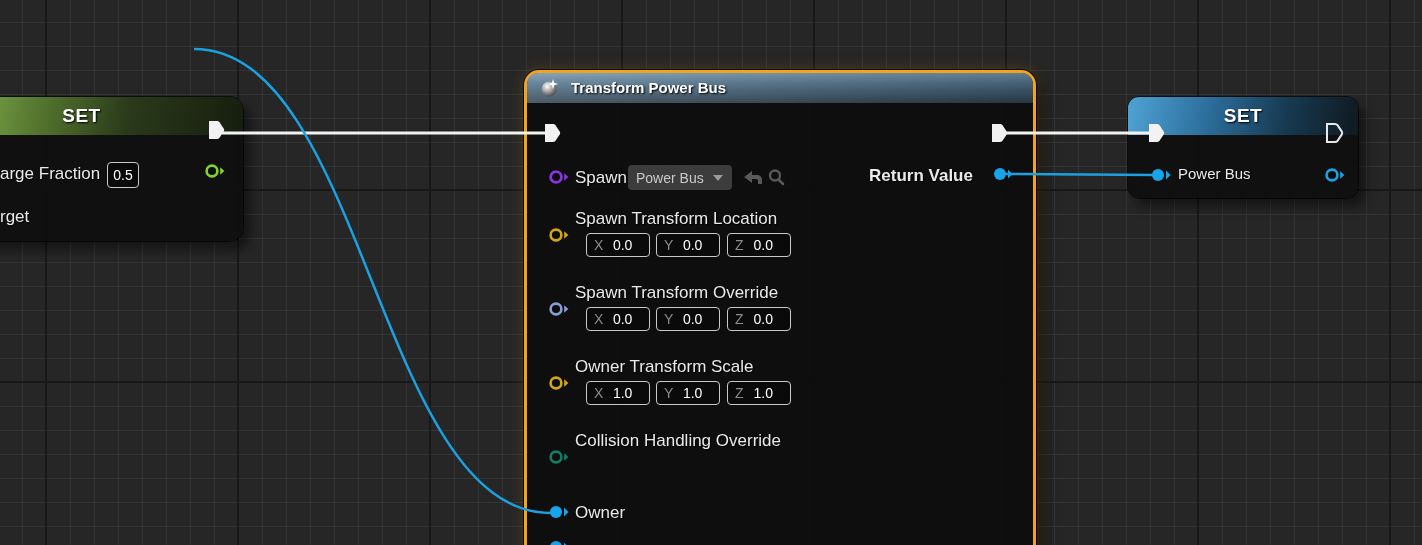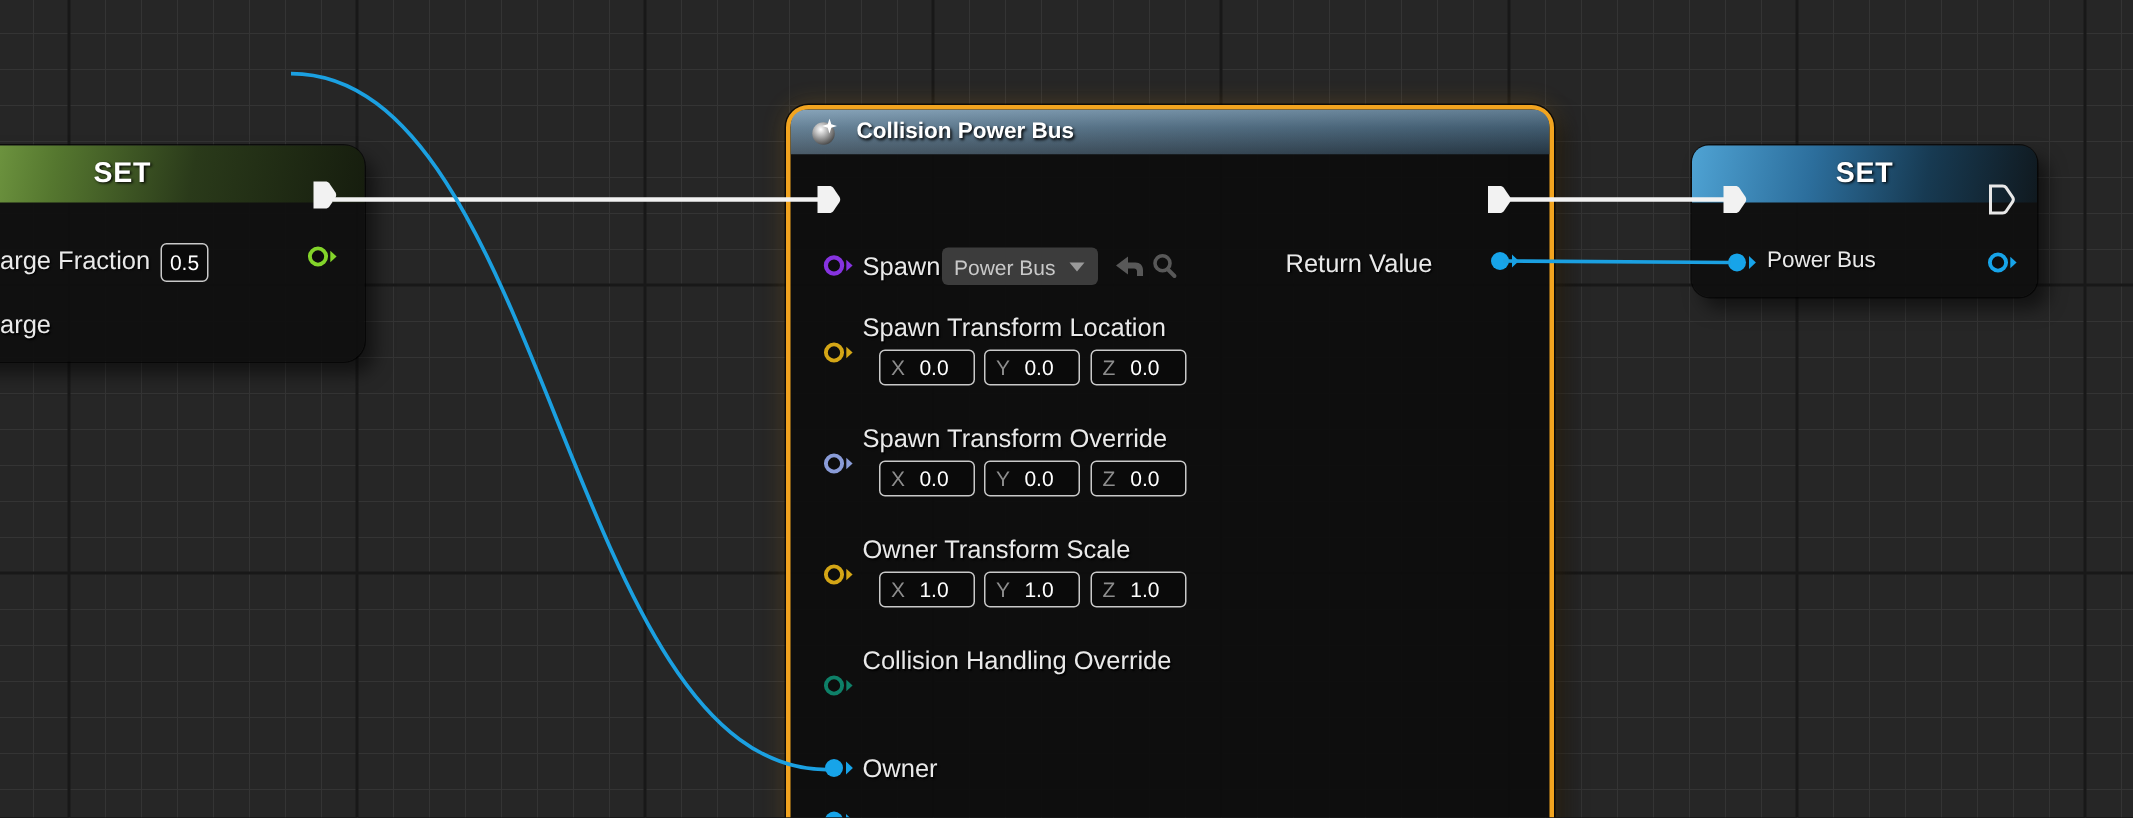--- a/index.html
+++ b/index.html
@@ -56,57 +56,57 @@
   .dd-dark{position:absolute;height:25px;box-sizing:border-box;background:#3c3c3c;border-radius:4px;
     display:flex;align-items:center;gap:9px;padding:0 8px;font-size:14px;color:#c9c9c9;}
   .dd-light{position:absolute;height:28px;box-sizing:border-box;border-radius:3px;
     background:linear-gradient(180deg,#f2f2f2,#c2c2c2);display:flex;align-items:center;
     padding:0 10px;font-size:14px;color:#141414;}
   .caret{width:0;height:0;border-left:5px solid transparent;border-right:5px solid transparent;
     border-top:6px solid #9a9a9a;}
   .caret-dark{margin-left:auto;width:0;height:0;border-left:6px solid transparent;
     border-right:6px solid transparent;border-top:7px solid #1c1c1c;}
   .wires{position:absolute;inset:0;z-index:60;pointer-events:none;}
-  .right-lab{text-align:left;}
+  .right-lab{text-align:center;font-weight:bold;}
 </style>
 </head>
 <body>
 
 <div class="canvas">
 
 
   <div class="node set-left">
     <div class="hdr"></div>
     <div class="set-title" style="padding-right:20px">SET</div>
     <svg class="pin" style="left:266px;top:22px" width="20" height="22" viewBox="0 0 20 22">
       <path d="M3 2 L11 2 C12 2 12.9 2.45 13.5 3.2 L17.7 9.4 C18.3 10.3 18.3 11.7 17.7 12.6 L13.5 18.8 C12.9 19.55 12 20 11 20 L3 20 Z" fill="#f2f2f2"></path>
     </svg>
     <div class="lab" style="left:60px;top:67px">arge Fraction</div>
     <div class="vbox-s" style="left:167px;top:65px;width:32px;height:26px;line-height:24px">0.5</div>
     <svg class="pin" style="left:264px;top:66px" width="22" height="16" viewBox="0 0 22 16">
       <circle cx="8" cy="8" r="5.4" fill="#0d0d0d" stroke="var(--pin_green)" stroke-width="2.6"></circle>
       <path d="M16.2 4.2 L20.4 8 L16.2 11.8 Z" fill="var(--pin_green)"></path>
     </svg>
-    <div class="lab" style="left:60px;top:110px">arge</div>
+    <div class="lab" style="left:60px;top:110px">rget</div>
   </div>
 
   <div class="node spawn">
     <div class="hdr"></div>
     <svg class="pin" style="left:13px;top:6px" width="19" height="19" viewBox="0 0 19 19">
       <defs>
         <radialGradient id="sph" cx="38%" cy="32%" r="75%">
           <stop offset="0%" stop-color="#ffffff"></stop>
           <stop offset="45%" stop-color="#a9a9a9"></stop>
           <stop offset="100%" stop-color="#3f3f3f"></stop>
         </radialGradient>
       </defs>
       <circle cx="9" cy="10" r="7.5" fill="url(#sph)"></circle>
       <path d="M13 0 L14.2 3.8 L18 5 L14.2 6.2 L13 10 L11.8 6.2 L8 5 L11.8 3.8 Z" fill="#ffffff"></path>
     </svg>
-    <div class="spawn-title">Collision Power Bus</div>
+    <div class="spawn-title">Transform Power Bus</div>
 
     <svg class="pin" style="left:15px;top:49px" width="20" height="22" viewBox="0 0 20 22">
       <path d="M3 2 L11 2 C12 2 12.9 2.45 13.5 3.2 L17.7 9.4 C18.3 10.3 18.3 11.7 17.7 12.6 L13.5 18.8 C12.9 19.55 12 20 11 20 L3 20 Z" fill="#f2f2f2"></path>
     </svg>
     <svg class="pin" style="left:462px;top:49px" width="20" height="22" viewBox="0 0 20 22">
       <path d="M3 2 L11 2 C12 2 12.9 2.45 13.5 3.2 L17.7 9.4 C18.3 10.3 18.3 11.7 17.7 12.6 L13.5 18.8 C12.9 19.55 12 20 11 20 L3 20 Z" fill="#f2f2f2"></path>
     </svg>
 
     <svg class="pin" style="left:21px;top:96px" width="22" height="16" viewBox="0 0 22 16">
       <circle cx="8" cy="8" r="5.4" fill="#0d0d0d" stroke="var(--pin_purple)" stroke-width="2.8"></circle>

